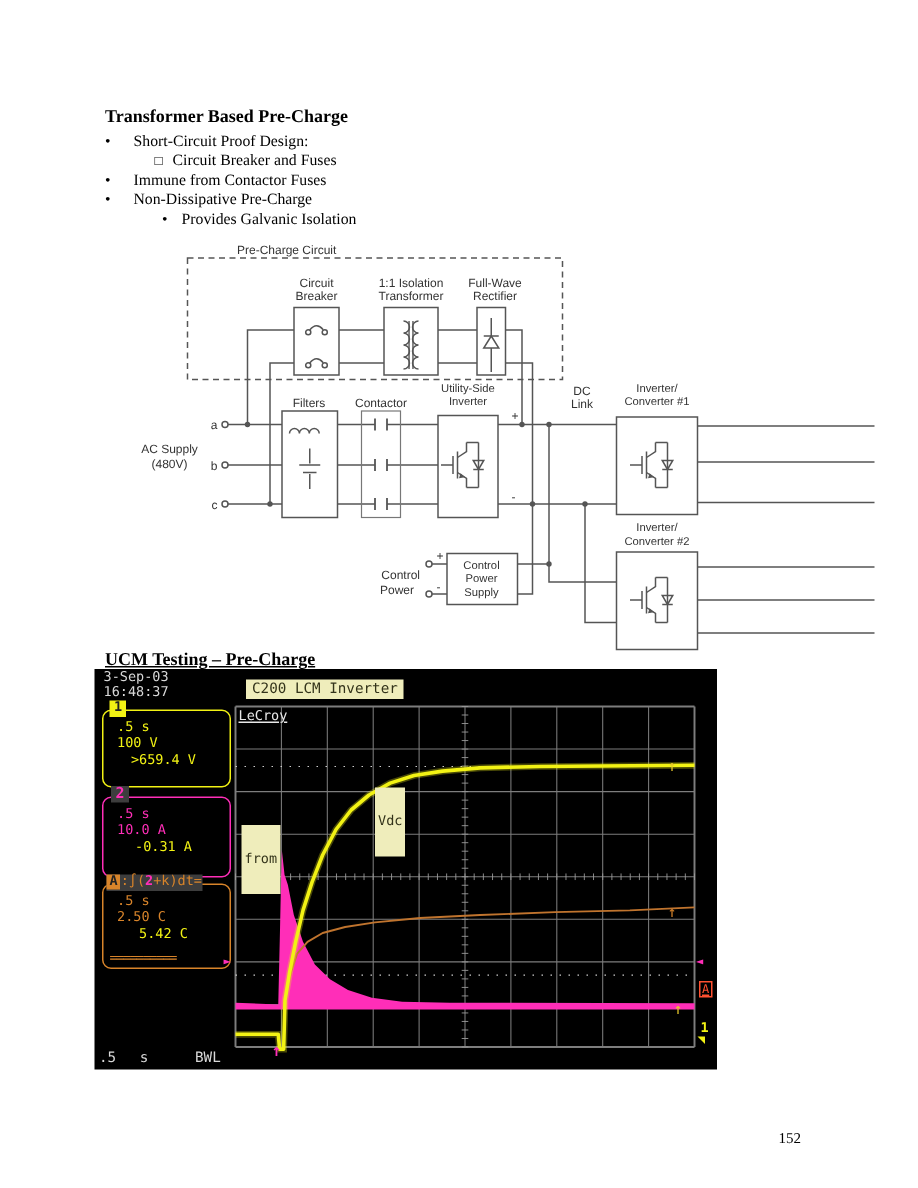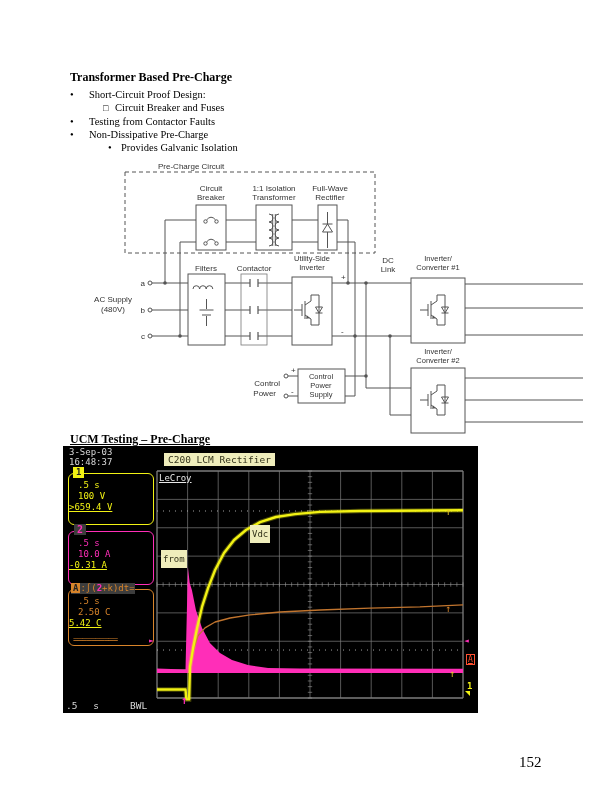--- a/index.html
+++ b/index.html
@@ -27,26 +27,26 @@
 
   
   .scope{position:absolute;left:63px;top:446px;width:415px;height:267px;background:#000000;
          font-family:"DejaVu Sans Mono",monospace;}
   .sc-date{position:absolute;left:6px;top:1px;font-size:9px;color:#d8d8d8;line-height:10px;}
   .sc-badge{position:absolute;left:101px;top:7px;background:#efedbb;color:#33331a;
             font-size:9.5px;padding:1px 4px;}
   .sc-gridwrap{position:absolute;left:94px;top:25px;width:360px;height:227px;}
   .sc-gridwrap svg{overflow:visible;display:block;}
   .lecroy{position:absolute;left:2px;top:2px;font-size:9px;color:#e8e8e8;text-decoration:underline;}
-  .wavelabel{position:absolute;background:#efedbb;color:#33331a;font-size:9px;padding:4px 2px;}
+  .wavelabel{position:absolute;background:#efedbb;color:#33331a;font-size:9px;padding:18px 2px;}
   .lbl-vdc{left:93px;top:54px;}
   .lbl-irect{left:4px;top:79px;}
   .chbox{position:absolute;left:5px;width:84px;border-radius:6px;font-size:9px;line-height:11px;}
   .chbox .ln{padding-left:9px;}
-  .chbox .rt{text-align:left;padding-right:4px;text-decoration:underline;}
+  .chbox .rt{text-align:center;padding-right:4px;}
   .ch1{top:27px;height:50px;border:1.5px solid #f2f214;color:#f2f214;}
   .ch2{top:85px;height:52px;border:1.5px solid #ff2eb8;color:#ff2eb8;}
   .chA{top:143px;height:55px;border:1.5px solid #d8842a;color:#d8842a;}
   .tab1{position:absolute;top:-7px;left:4px;background:#f2f214;color:#222;padding:0 3px;
         font-weight:bold;font-size:9px;}
   .num2{position:absolute;top:-8px;left:5px;background:#3d3d3d;color:#ff2eb8;padding:0 3px;
         font-weight:bold;font-size:10px;}
   .hdrA{position:absolute;top:-7px;left:2px;background:#3d3d3d;font-size:9px;white-space:nowrap;}
   .tabA{background:#d8842a;color:#222;padding:0 2px;font-weight:bold;}
   .mag{color:#ff2eb8;font-weight:bold;}
@@ -59,32 +59,32 @@
   .m-y{color:#e8c82a;font-size:10px;}
   .m-o{color:#d8842a;font-size:10px;}
   .m-m{color:#ff2eb8;font-size:8px;}
   .m-trig{color:#ff2eb8;font-size:11px;font-weight:bold;}
   .m-aground{color:#ff5030;font-size:8px;border:1px solid #ff5030;padding:0 1px;
              text-decoration:underline;line-height:9px;}
   .m-1ground{color:#f2f214;font-size:9px;font-weight:bold;}
   .m-1ground:after{content:"";display:block;width:0;height:0;margin-left:-2px;
              border-top:5px solid #f2f214;border-left:5px solid transparent;}
 
-  .pagenum{position:absolute;left:519px;top:754px;font-size:15px;}
+  .pagenum{position:absolute;left:519px;top:754px;font-size:10px;}
 </style>
 </head>
 <body>
 
 <div class="page">
 
   <div class="textblock">
     <h1 class="doc-title">Transformer Based Pre-Charge</h1>
     <div class="b-row l1"><span class="mk">•</span><span>Short-Circuit Proof Design:</span></div>
     <div class="b-row l2a"><span class="mk">□</span><span>Circuit Breaker and Fuses</span></div>
-    <div class="b-row l1"><span class="mk">•</span><span>Testing from Contactor Faults</span></div>
+    <div class="b-row l1"><span class="mk">•</span><span>Immune from Contactor Fuses</span></div>
     <div class="b-row l1"><span class="mk">•</span><span>Non-Dissipative Pre-Charge</span></div>
     <div class="b-row l2b"><span class="mk">•</span><span>Provides Galvanic Isolation</span></div>
   </div>
 
   <div class="diagram">
     <svg width="505" height="275" viewBox="85 160 505 275">
       <defs>
         <g id="igbt" stroke="#555" stroke-width="1" fill="none">
           <path d="M -16 0 H -8 M -8 -6 V 6 M -5 -9 V 9"></path>
           <path d="M -5 -5 L 1 -9 V -15 M -5 5 L 1 9 V 15"></path>
@@ -227,21 +227,21 @@
     </svg>
   </div>
 
   <h2 class="doc-title2">UCM Testing – Pre-Charge</h2>
 
   <div class="scope">
     <div class="sc-date">
       <div>3-Sep-03</div>
       <div>16:48:37</div>
     </div>
-    <div class="sc-badge">C200 LCM Rectifier</div>
+    <div class="sc-badge">C200 LCM Inverter</div>
 
     <div class="chbox ch1">
       <span class="tab1">1</span>
       <div class="ln pad-top">.5 s</div>
       <div class="ln">100 V</div>
       <div class="rt">&gt;659.4 V</div>
     </div>
 
     <div class="chbox ch2">
       <span class="num2">2</span>

